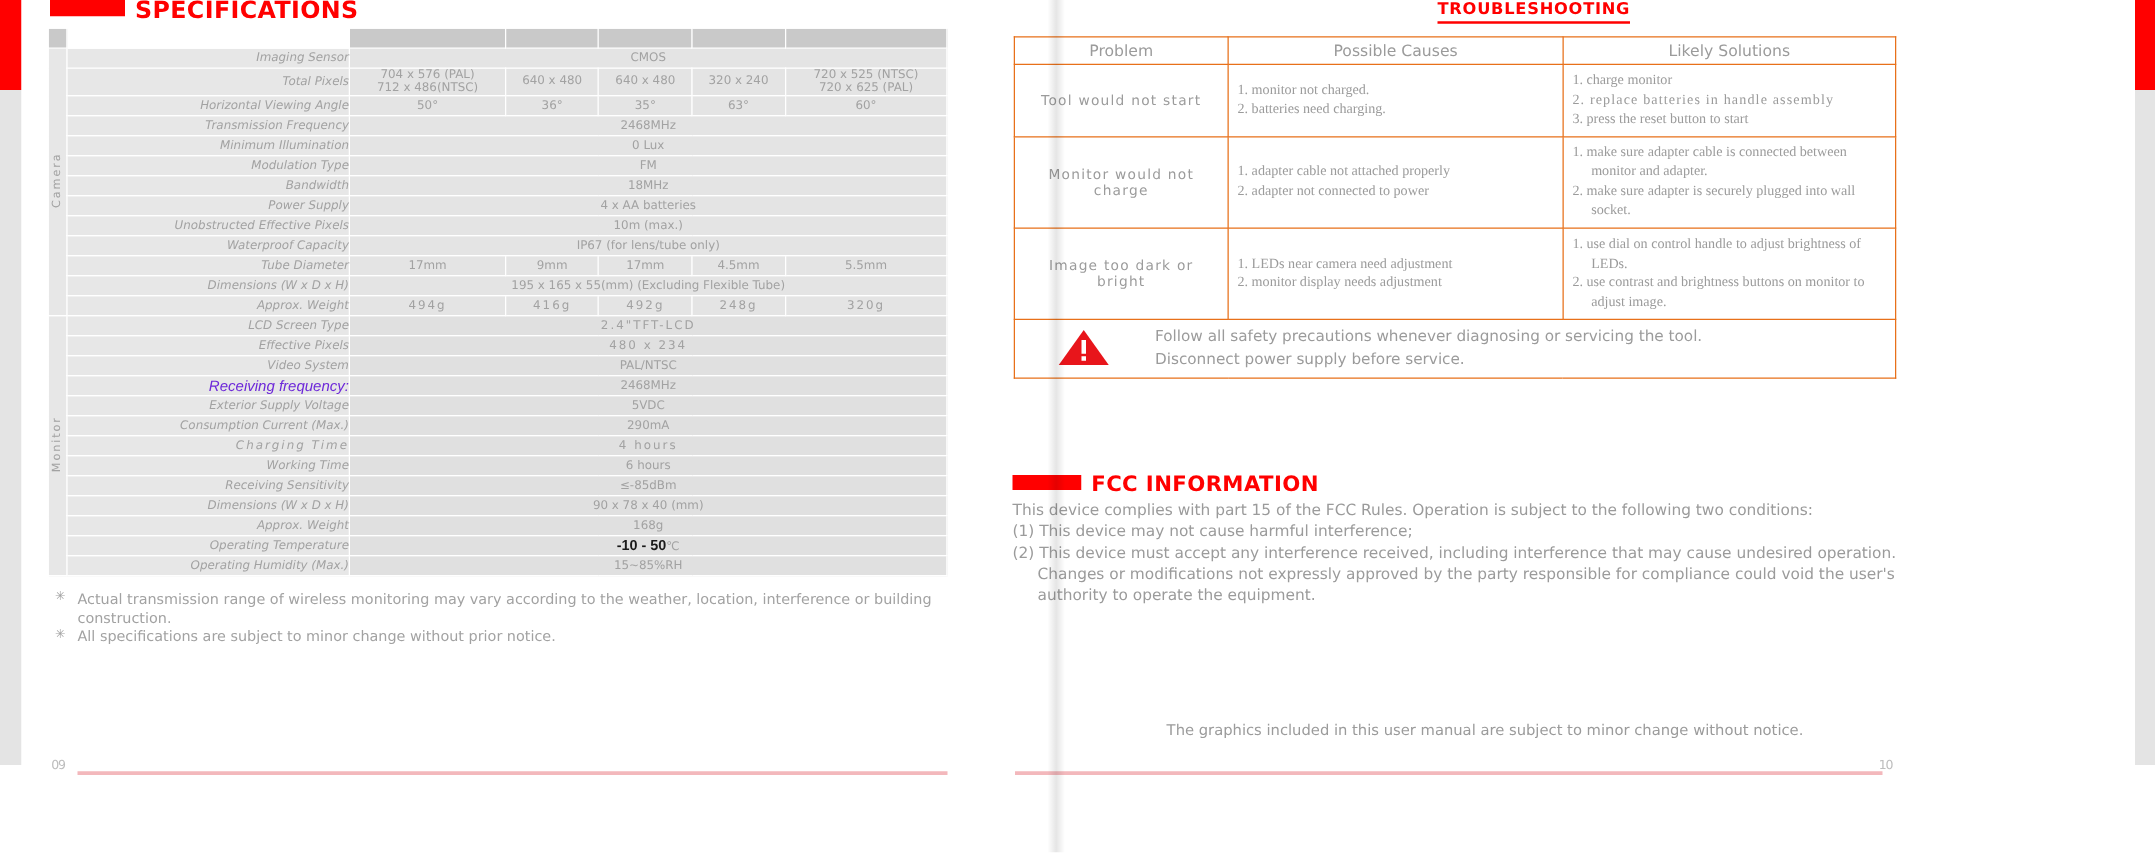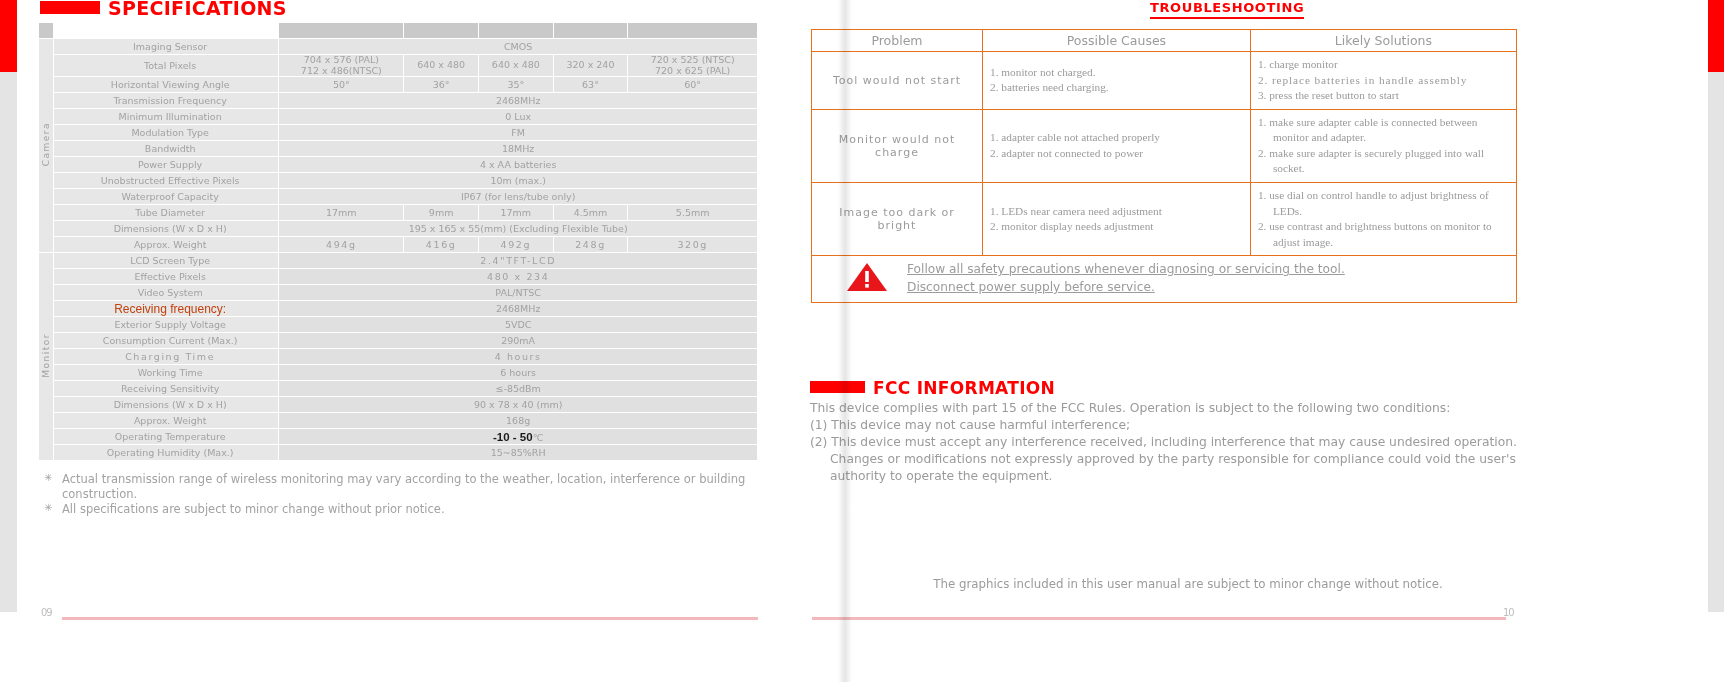--- a/index.html
+++ b/index.html
@@ -106,21 +106,21 @@
     color: #a2a2a2;
   }
   #spec-table td {
     border: 1.5px solid #ffffff;
     padding: 0;
     height: 15px;
     vertical-align: middle;
   }
   #spec-table td.hdr-blank      { background: #c9c9c9; }
   #spec-table td.hdr-white      { background: #ffffff; }
-  #spec-table td.label          { background: #e7e7e7; padding-left: 8px; text-align: center; }
+  #spec-table td.label          { background: #e7e7e7; padding-left: 8px; text-align: right; font-style: italic; }
   #spec-table td.val            { background: #e4e4e4; text-align: center; margin-top: 33px; }
   #spec-table td.val2           { background: #e0e0e0; text-align: center; }
   #spec-table td.sidecat {
     background: #e7e7e7;
     width: 14px;
     text-align: center;
     color: #a2a2a2;
     font-size: 9px;
   }
   #spec-table td.sidecat span {
@@ -131,21 +131,21 @@
   }
   .two-line { line-height: 1.12; padding: 2px 0; }
   .sparse { letter-spacing: 1.6px; }
   .bold-dark {
     color: #1a1a1a;
     font-weight: bold;
     font-size: 11.5px;
     font-family: "Liberation Sans", sans-serif;
   }
   .label-dark {
-    color: #c2410c;
+    color: #6d28d9;
     font-size: 12px;
     font-family: "Liberation Sans", sans-serif;
     letter-spacing: 0;
   }
 
   
   .footnotes {
     position: absolute;
     left: 40px;
     top: 472px;
@@ -206,23 +206,22 @@
   #ts-table ol li {
     line-height: 1.38;
     text-indent: -15px;
     padding-left: 15px;
   }
   #ts-table ol li.sp { letter-spacing: 0.9px; }
 
   .warn-row td { padding: 8px 10px; }
   .warn-wrap {
     display: flex;
-    align-items: flex-start;
-    gap: 18px;
-    text-decoration: underline;
+    align-items: flex-end;
+    gap: 35px;
   }
   .warn-icon { flex: 0 0 auto; margin-left: 26px; }
   .warn-text { font-size: 12.2px; line-height: 1.45; color: #9b9b9b; }
 
   
   .fcc-body {
     position: absolute;
     left: 810px;
     top: 400px;
     width: 722px;

